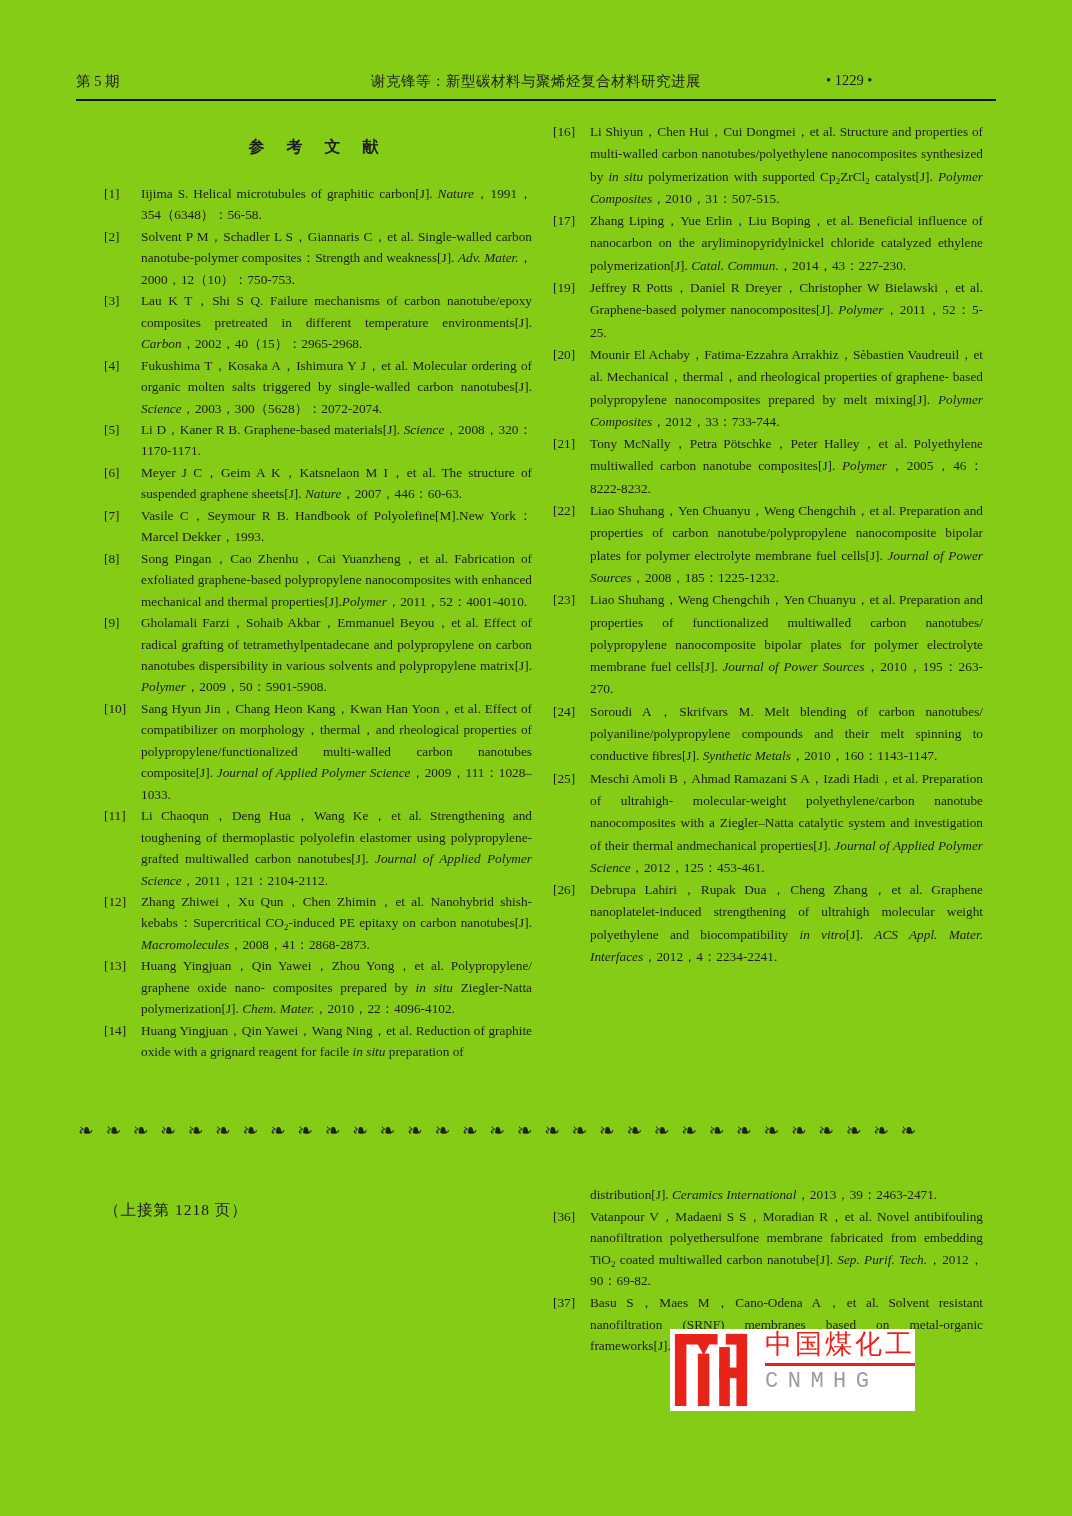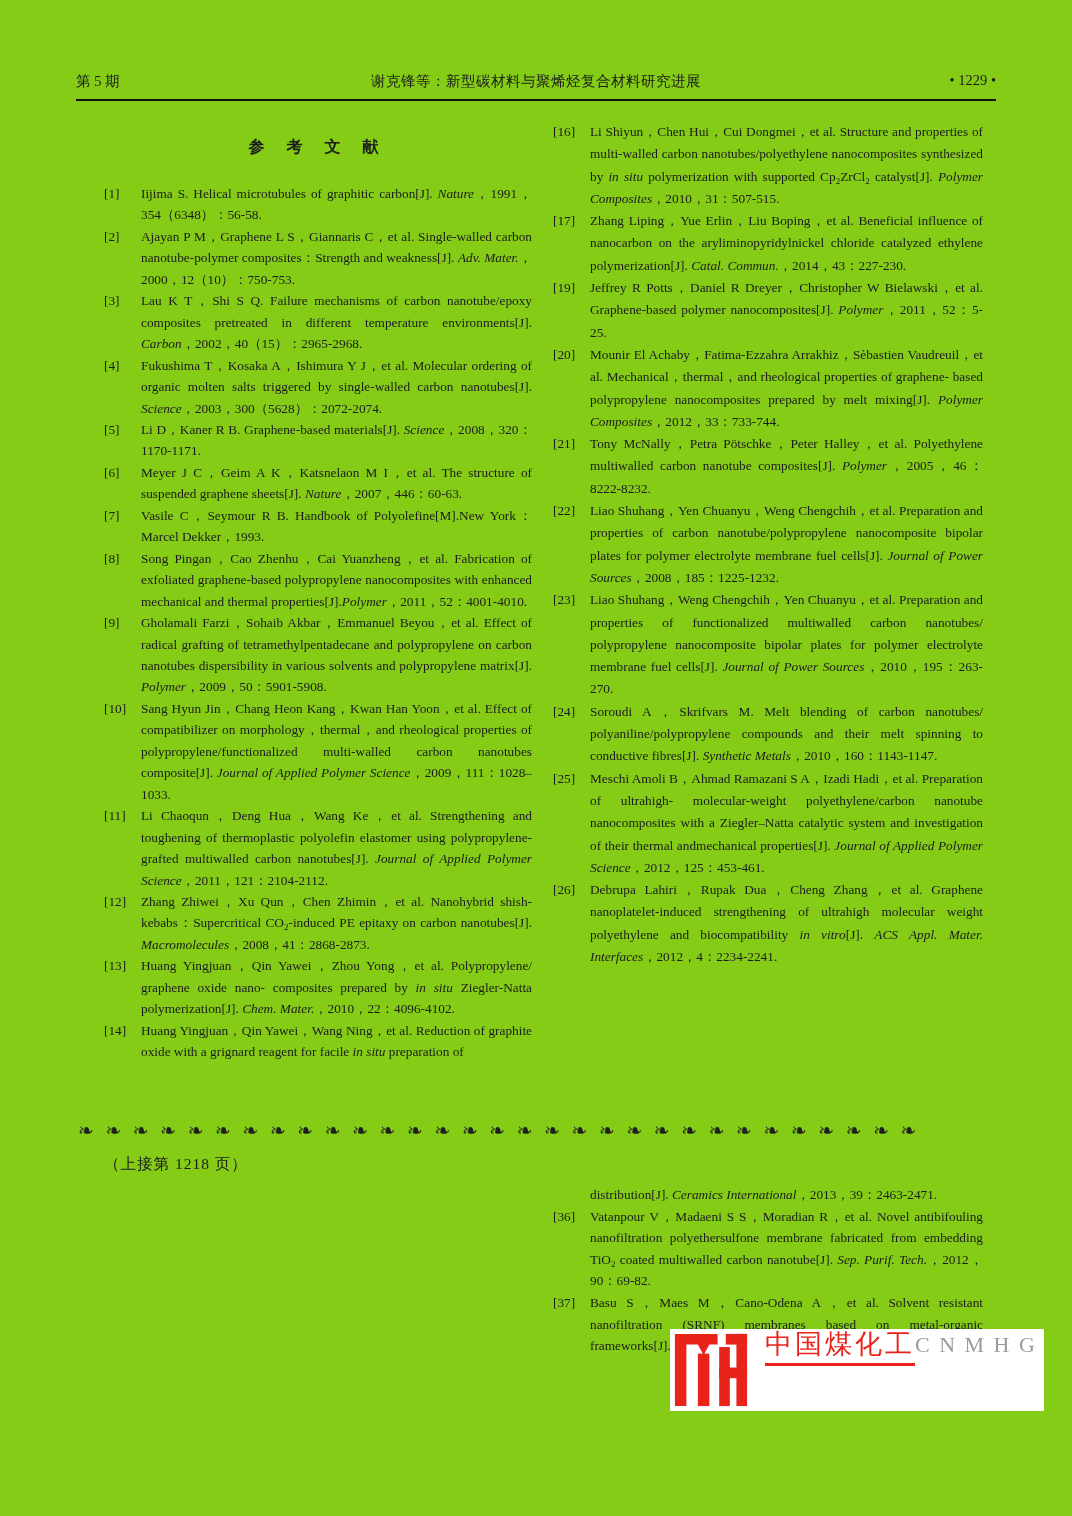--- a/index.html
+++ b/index.html
@@ -9,21 +9,21 @@
     overflow:hidden;margin:0 auto;
   }
   
   .header{
     position:absolute;left:76px;top:72px;width:920px;height:27px;
     border-bottom:2.5px solid #121212;display:flex;align-items:flex-start;
     font-size:14.5px;
   }
   .header .h-left{width:170px;text-align:left;}
   .header .h-center{flex:1;text-align:center;letter-spacing:.5px;}
-  .header .h-right{width:170px;text-align:right;}
+  .header .h-right{width:170px;}
   
   .ref-heading{
     position:absolute;left:104px;top:137px;width:428px;margin:0;
     text-align:center;font-size:16px;font-weight:bold;letter-spacing:9px;
   }
   
   .col{position:absolute;width:428px;font-size:13.3px;}
   #topLeft{left:104px;top:183px;line-height:21.45px;}
   #topRight{left:553px;top:121px;width:430px;line-height:22.3px;}
   #botLeft{left:104px;top:1184px;line-height:21.6px;}
@@ -33,33 +33,33 @@
   .ref .body{flex:1;text-align:justify;}
   .ref .body em{font-style:italic;}
   .ref .body sub{font-size:9px;line-height:0;vertical-align:-3px;}
   
   .divider{
     position:absolute;left:78px;top:1119px;width:920px;
     font-family:"DejaVu Sans",sans-serif;font-size:19px;letter-spacing:11.5px;
     color:#1f1f1f;white-space:nowrap;overflow:hidden;
   }
   .cont-note{
-    position:absolute;left:104px;top:1154px;font-size:15.5px;letter-spacing:1px;
+    position:absolute;left:104px;top:1200px;font-size:15.5px;letter-spacing:1px;
   }
   
   .logo{position:absolute;left:670px;top:1329px;display:flex;gap:13px;align-items:flex-start;background:#ffffff;}
-  .logo-text{display:flex;flex-direction:row;}
+  .logo-text{display:flex;flex-direction:column;}
   .logo-cn{
     font-size:27px;line-height:1.1;letter-spacing:3px;
     padding-bottom:4px;border-bottom:3px solid #e8231a;
     font-family:"DejaVu Sans",sans-serif;
   }
   .logo-en{
     font-size:22px;line-height:1;letter-spacing:9.5px;margin-top:5px;
-    font-family:Liberation Serif, serif;
+    font-family:Liberation Mono, monospace;
   }
 </style>
 </head>
 <body>
 
 <div class="page">
 
   <div class="header">
     <span class="h-left">第 5 期</span>
     <span class="h-center">谢克锋等：新型碳材料与聚烯烃复合材料研究进展</span>
@@ -68,21 +68,21 @@
 
   <h2 class="ref-heading">参 考 文 献</h2>
 
   <div class="col" id="topLeft">
       <div class="ref">
         <span class="num">[1]</span>
         <div class="body"><span>Iijima S. Helical microtubules of graphitic carbon[J]. </span><em>Nature</em><span>，1991，354（6348）：56-58.</span></div>
       </div>
       <div class="ref">
         <span class="num">[2]</span>
-        <div class="body"><span>Ajayan P M，Graphene L S，Giannaris C，et al. Single-walled carbon nanotube-polymer composites：Strength and weakness[J]. </span><em>Adv. Mater.</em><span>，2000，12（10）：750-753.</span></div>
+        <div class="body"><span>Solvent P M，Schadler L S，Giannaris C，et al. Single-walled carbon nanotube-polymer composites：Strength and weakness[J]. </span><em>Adv. Mater.</em><span>，2000，12（10）：750-753.</span></div>
       </div>
       <div class="ref">
         <span class="num">[3]</span>
         <div class="body"><span>Lau K T，Shi S Q. Failure mechanisms of carbon nanotube/epoxy composites pretreated in different temperature environments[J]. </span><em>Carbon</em><span>，2002，40（15）：2965-2968.</span></div>
       </div>
       <div class="ref">
         <span class="num">[4]</span>
         <div class="body"><span>Fukushima T，Kosaka A，Ishimura Y J，et al. Molecular ordering of organic molten salts triggered by single-walled carbon nanotubes[J]. </span><em>Science</em><span>，2003，300（5628）：2072-2074.</span></div>
       </div>
       <div class="ref">

